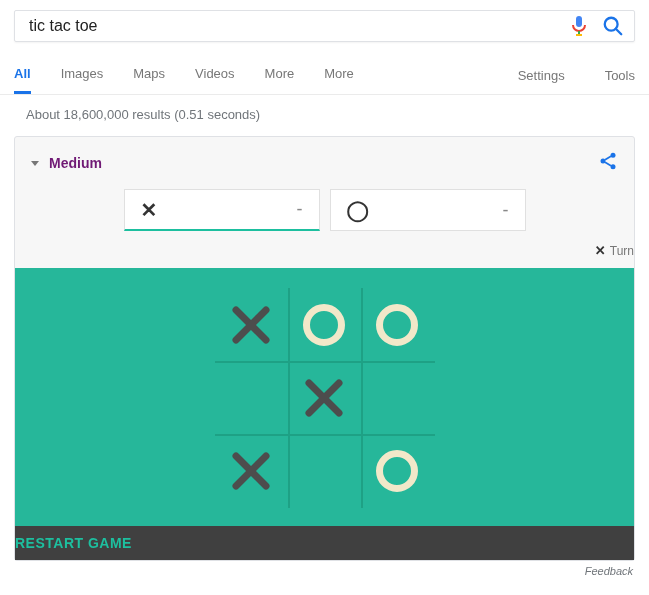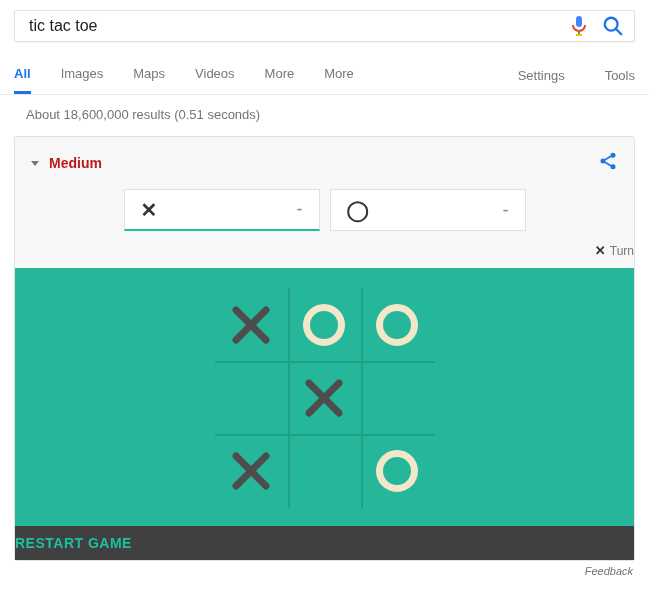--- a/index.html
+++ b/index.html
@@ -12,21 +12,21 @@
   .tabs-row{display:flex;align-items:center;padding:0 14px;margin-top:14px;font-size:13px;color:#777;border-bottom:1px solid #ebebeb}
   .tabs-left{display:flex;gap:30px}
   .tab{padding:10px 0;cursor:pointer}
   .tab.active{color:#1a73e8;border-bottom:3px solid #1a73e8;font-weight:bold}
   .tabs-right{margin-left:auto;display:flex;gap:40px}
   .stats{color:#70757a;font-size:13px;padding:12px 0 14px 26px}
   .card{margin:0 14px;border:1px solid #dfe1e5;border-radius:3px;background:#f7f7f7}
   .card-hdr{display:flex;align-items:center;padding:14px 16px}
   .diff-drop{display:flex;align-items:center;gap:10px;cursor:pointer}
   .caret{width:0;height:0;border-left:4px solid transparent;border-right:4px solid transparent;border-top:5px solid #777}
-  .diff-label{font-size:14px;color:#b91c1c;font-weight:bold}
+  .diff-label{font-size:14px;color:#701a75;font-weight:bold}
   .share{margin-left:auto;color:#1a73e8}
   .score-row{display:flex;justify-content:center;gap:10px;padding:0 16px 6px 16px}
   .score-box{background:#fff;border:1px solid #e0e0e0;width:196px;height:42px;display:flex;align-items:center;padding:0 16px;font-size:18px;color:#555}
   .score-box.active{border-bottom:2px solid #1dbf9f}
   .score-mark{font-weight:bold;font-size:20px;color:#333}
   .score-val{margin-left:auto;color:#888}
   .turn-row{text-align:right;padding:6px 0 10px 0;font-size:12px;color:#777}
   .turn-mark{font-weight:bold;color:#333;font-size:13px;margin-right:4px}
   .board-wrap{background:#26b79a;padding:20px 0 18px 0;display:flex;justify-content:center}
   .grid{width:220px;height:220px;position:relative}

